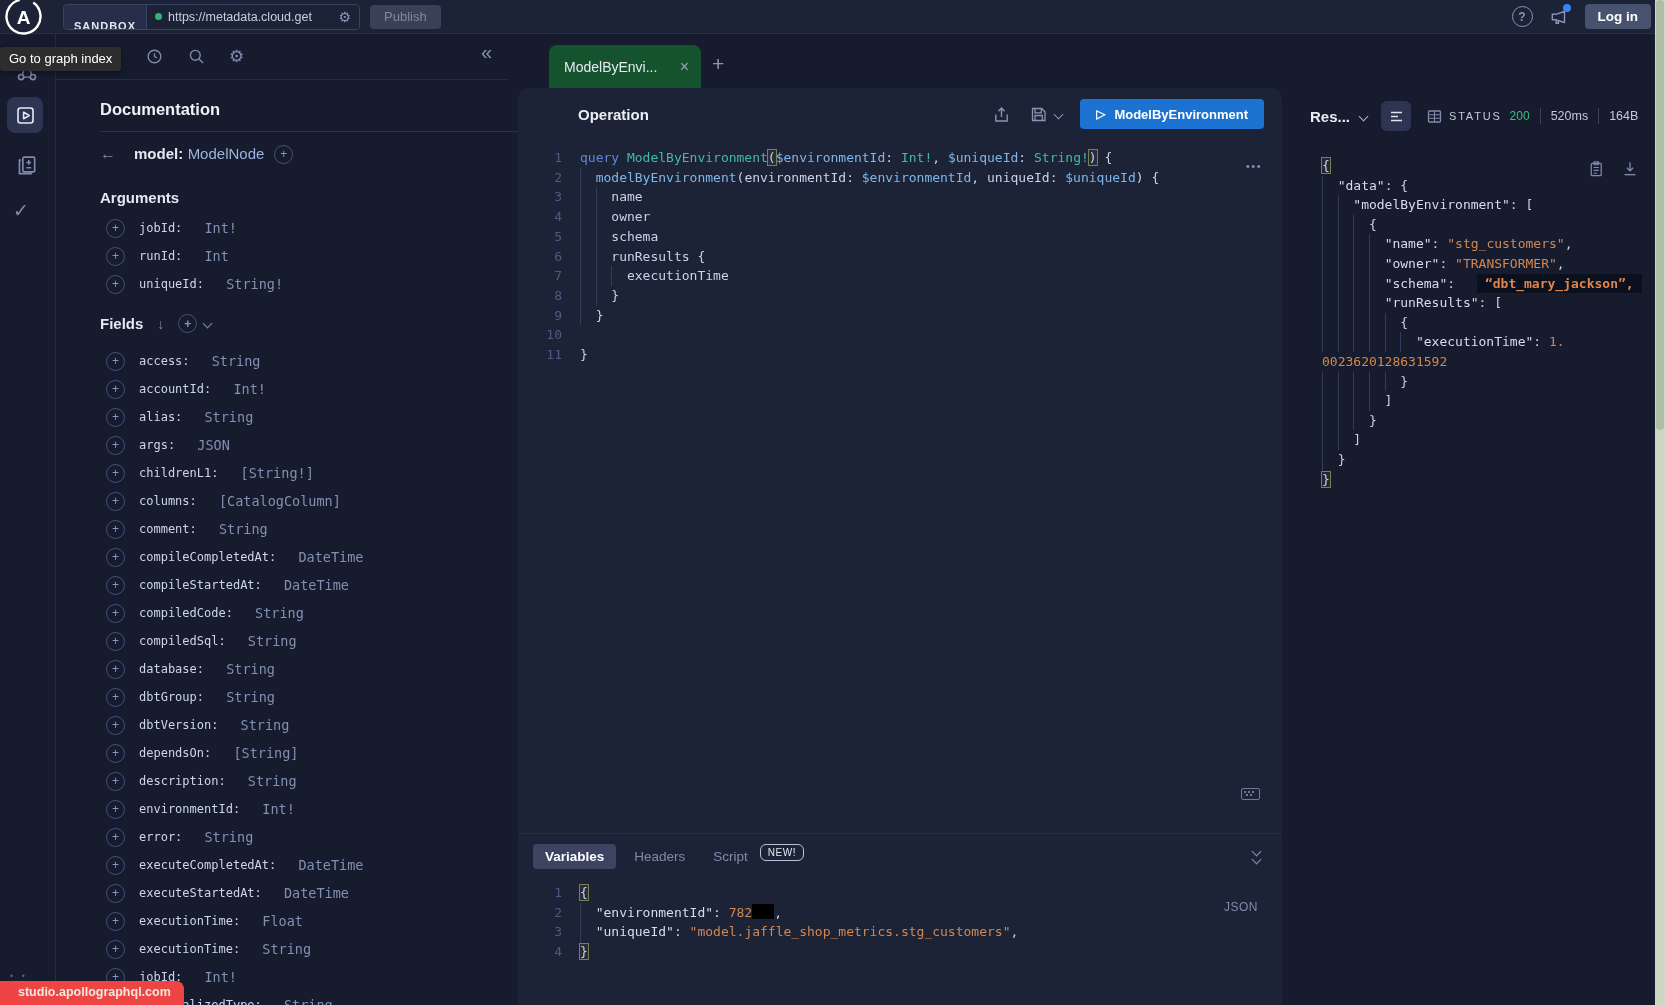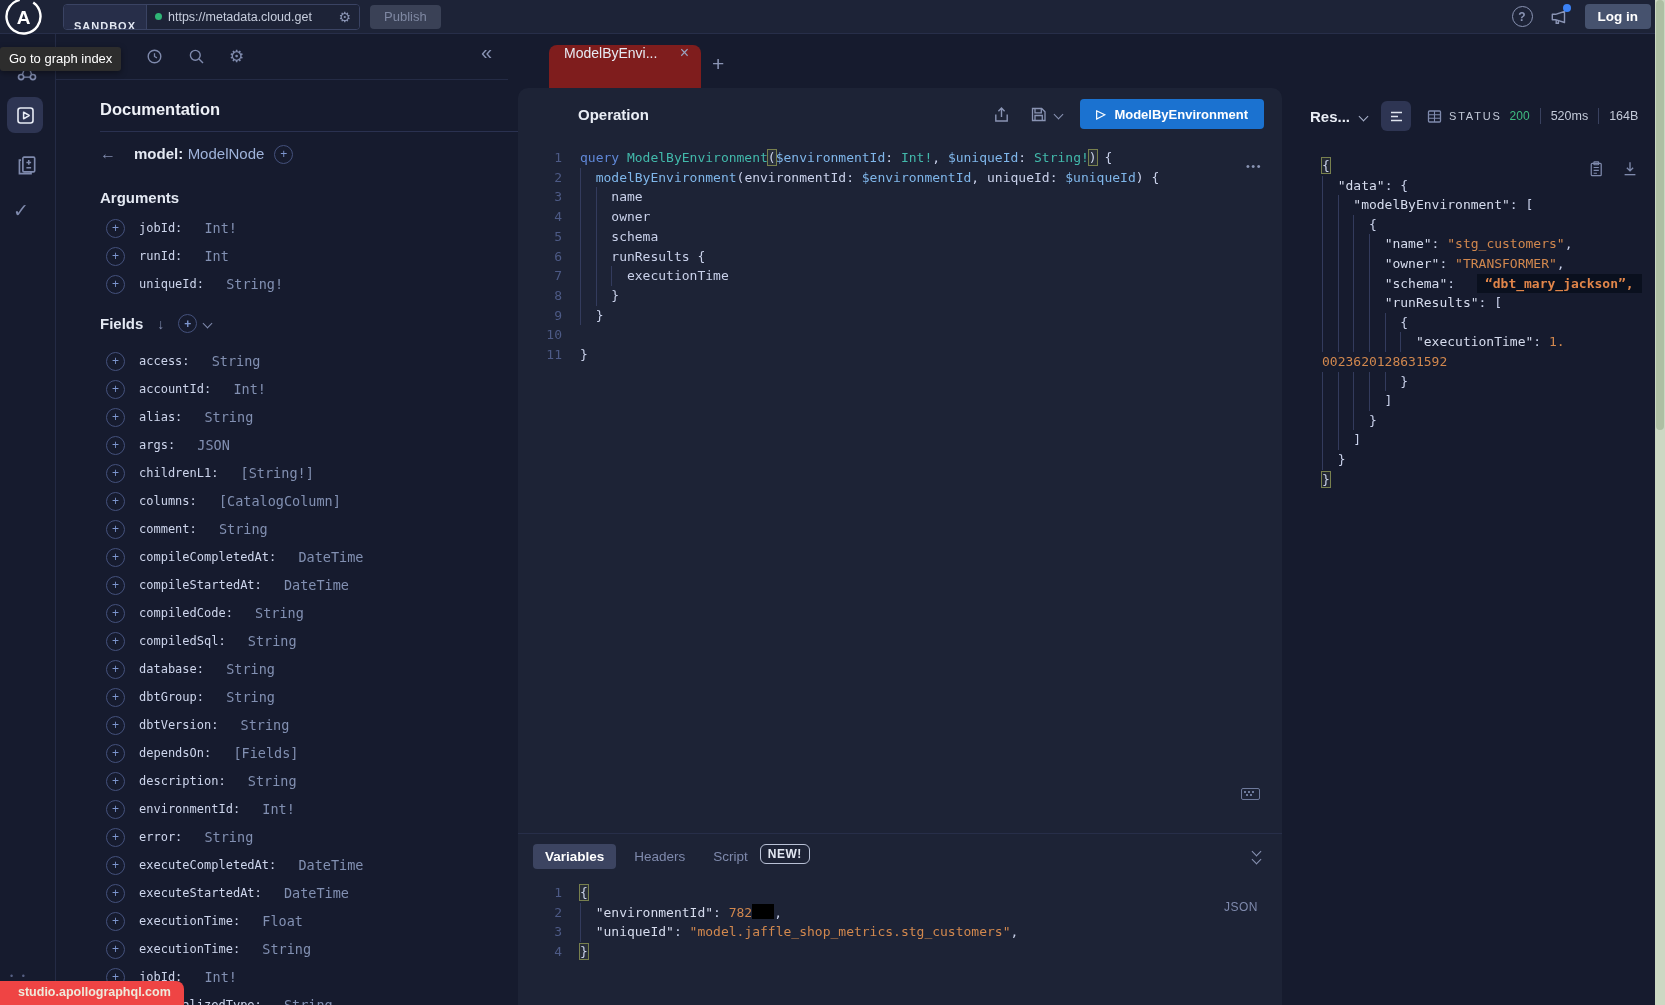--- a/index.html
+++ b/index.html
@@ -62,22 +62,22 @@
   .fields-head{margin-top:16px;margin-bottom:8px;}
   .sort-icon{color:#7f8aad;font-size:14px;font-weight:normal;}
   .doc-rows{margin-top:8px;}
   .doc-row{height:28px;display:flex;align-items:center;gap:14px;padding-left:6px;}
   .fname{font-family:"DejaVu Sans Mono", monospace;font-size:12px;color:#cdd5ec;white-space:pre;}
   .ftype{font-family:"DejaVu Sans Mono", monospace;font-size:13.5px;color:#8290b2;white-space:pre;}
   .chev{width:6px;height:6px;border-right:1.5px solid currentColor;border-bottom:1.5px solid currentColor;
     transform:rotate(45deg);display:inline-block;}
 
   
-  .tab{position:absolute;left:549px;top:45px;width:152px;height:43px;background:#7f1d1d;
-    border-radius:8px 8px 0 0;display:flex;padding:0 12px 0 15px;box-sizing:border-box;z-index:5;}
+  .tab{position:absolute;left:549px;top:45px;width:152px;height:43px;background:#14532d;
+    border-radius:8px 8px 0 0;display:flex;align-items:center;padding:0 12px 0 15px;box-sizing:border-box;z-index:5;}
   .tab-label{font-size:14px;color:#e6eaf3;white-space:nowrap;overflow:hidden;}
   .tab-close{margin-left:auto;color:#9aa4c0;font-size:16px;line-height:1;}
   .tab-add{position:absolute;left:712px;top:53px;color:#8a94b4;font-size:21px;line-height:1;}
 
   
   .opcard{position:absolute;left:518px;top:88px;width:764px;bottom:0;background:#1d2336;
     border-radius:10px 10px 0 0;overflow:hidden;}
   .op-header{height:52px;display:flex;align-items:center;padding:0 18px 0 60px;}
   .op-title{font-size:15px;font-weight:bold;color:#e9edf5;}
   .op-actions{margin-left:auto;display:flex;align-items:center;gap:18px;color:#8a94b4;}
@@ -111,21 +111,21 @@
   .tk-hl{background:#0a101e;color:#e0854a;font-weight:bold;padding:2px 8px;margin-left:14px;}
   .tk-redact{display:inline-block;width:22px;height:15px;background:#000;vertical-align:-2px;}
 
   .op-editor{position:absolute;left:0;right:0;top:52px;bottom:260px;padding-top:8px;overflow:hidden;}
 
   
   .variables{position:absolute;left:0;right:0;top:745px;bottom:0;border-top:1px solid #272e49;}
   .var-tabs{display:flex;align-items:flex-start;gap:8px;padding:10px 0 0 15px;}
   .var-tab-active{background:#3c4461;border-radius:4px;padding:5px 12px;font-size:13.5px;font-weight:bold;color:#fff;}
   .var-tab{padding:5px 10px;font-size:13.5px;color:#7f8aad;}
-  .new-badge{border:1px solid #b9c1d6;border-radius:6px;padding:2px 7px;font-size:12px;font-weight:bold;
+  .new-badge{border:1px solid #b9c1d6;border-radius:6px;padding:2px 7px;font-size:10px;font-weight:normal;
     color:#e2e7f2;letter-spacing:.5px;}
   .var-collapse{position:absolute;right:22px;top:14px;display:flex;flex-direction:column;gap:1px;color:#8a94b4;}
   .json-label{position:absolute;right:24px;top:66px;font-size:12px;color:#7f8aad;letter-spacing:.5px;}
   .var-editor{margin-top:14px;}
 
   
   .response{position:absolute;left:1282px;top:33px;width:373px;bottom:0;}
   .resp-header{position:absolute;left:28px;right:14px;top:68px;display:flex;align-items:center;}
   .resp-title{font-size:15px;font-weight:bold;color:#e9edf5;}
   .resp-chev{margin-left:10px;color:#aab3cc;}
@@ -330,21 +330,21 @@
         <span class="ftype"> String</span>
       </div>
       <div class="doc-row">
         <span class="pluscirc">+</span>
         <span class="fname">dbtVersion:</span>
         <span class="ftype"> String</span>
       </div>
       <div class="doc-row">
         <span class="pluscirc">+</span>
         <span class="fname">dependsOn:</span>
-        <span class="ftype"> [Fields]</span>
+        <span class="ftype"> [String]</span>
       </div>
       <div class="doc-row">
         <span class="pluscirc">+</span>
         <span class="fname">description:</span>
         <span class="ftype"> String</span>
       </div>
       <div class="doc-row">
         <span class="pluscirc">+</span>
         <span class="fname">environmentId:</span>
         <span class="ftype"> Int!</span>

